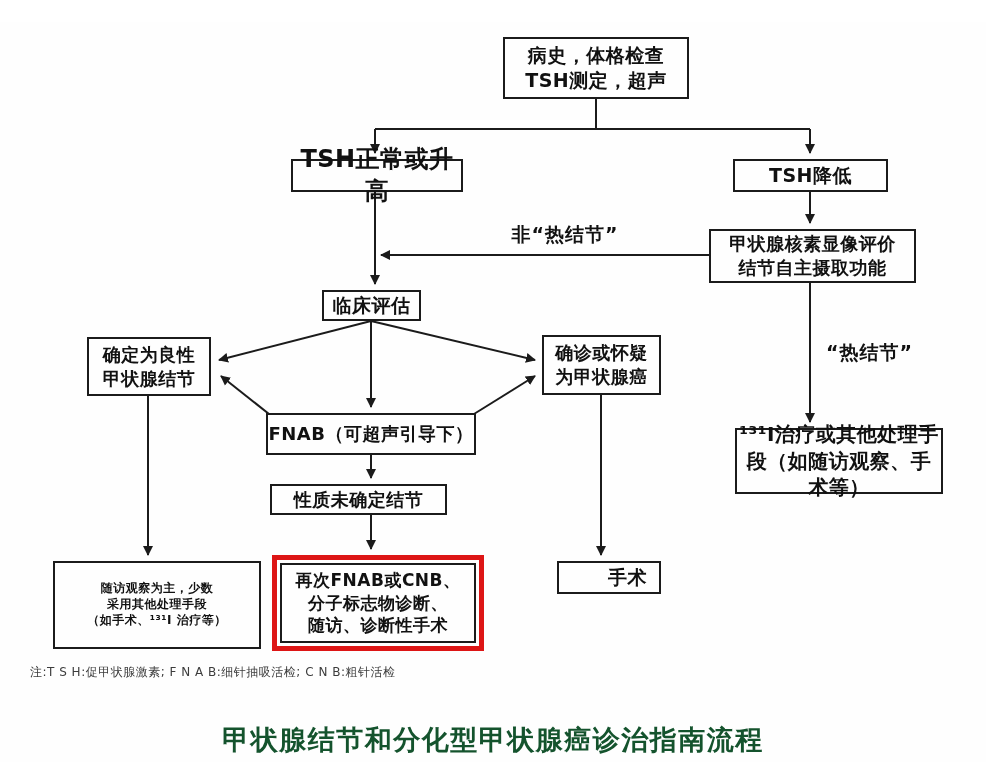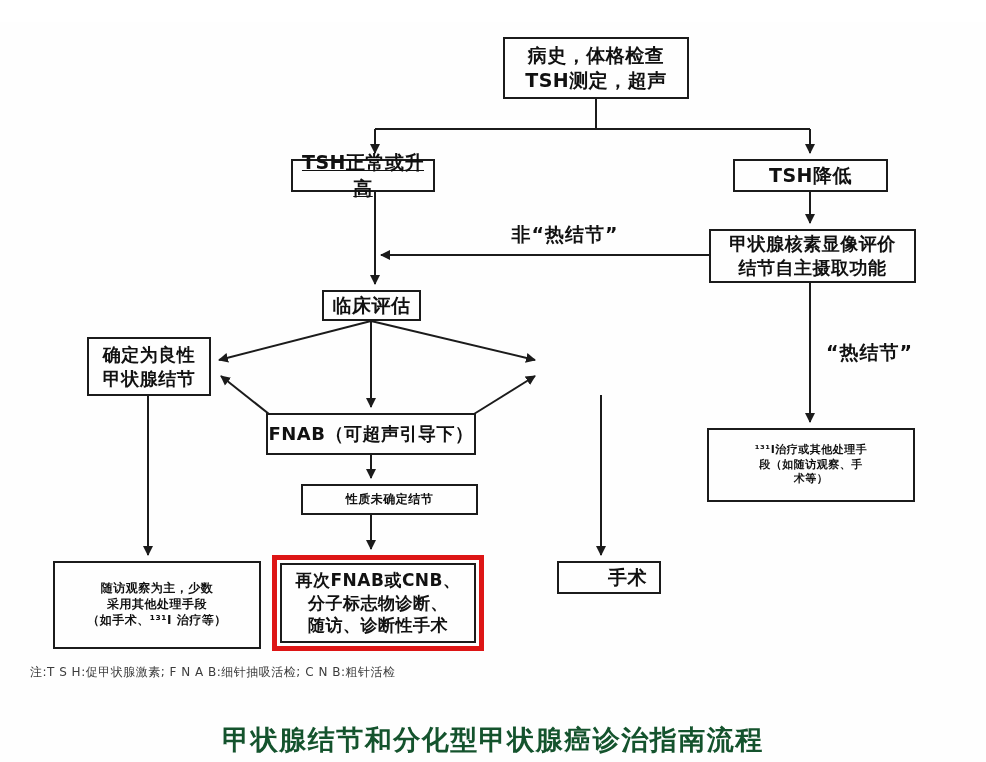--- a/index.html
+++ b/index.html
@@ -12,31 +12,31 @@
     position:absolute;box-sizing:border-box;border:2px solid #1b1b1b;background:#fefefe;
     display:flex;align-items:center;justify-content:center;text-align:center;
     font-weight:700;white-space:pre-line;line-height:1.32;letter-spacing:0.5px;
   }
   .edge-label{
     position:absolute;font-weight:700;text-align:center;white-space:nowrap;
     font-size:19px;letter-spacing:1px;
   }
   
   #n-history{left:503px;top:15px;width:186px;height:62px;font-size:19px;}
-  #n-tsh-normal{left:291px;top:137px;width:144px;height:33px;font-size:19px;text-decoration:underline;}
+  #n-tsh-normal{left:291px;top:137px;width:172px;height:33px;font-size:24px;}
   #n-tsh-low{left:733px;top:137px;width:155px;height:33px;font-size:19px;}
   #n-nuclear{left:709px;top:207px;width:207px;height:54px;font-size:18px;}
   #n-clinical{left:322px;top:268px;width:99px;height:31px;font-size:19px;}
   #n-benign{left:87px;top:315px;width:124px;height:59px;font-size:18px;}
   #n-suspect{left:542px;top:313px;width:119px;height:60px;font-size:18px;}
   #n-fnab{left:266px;top:391px;width:210px;height:42px;font-size:18px;}
-  #n-undetermined{left:301px;top:462px;width:177px;height:31px;font-size:12px;}
+  #n-undetermined{left:270px;top:462px;width:177px;height:31px;font-size:18px;}
   #n-followup{left:53px;top:539px;width:208px;height:88px;font-size:12px;}
   #n-surgery{left:557px;top:539px;width:104px;height:33px;font-size:19px;padding-left:37px;}
-  #n-i131{left:707px;top:406px;width:208px;height:74px;font-size:11px;}
+  #n-i131{left:735px;top:406px;width:208px;height:66px;font-size:20px;}
   #red-frame{
     position:absolute;left:272px;top:533px;width:212px;height:96px;box-sizing:border-box;
     border:5px solid #dd1515;padding:3px;background:#fefefe;
   }
   #n-repeat{
     position:static;width:100%;height:100%;border:2px solid #1b1b1b;box-sizing:border-box;
     display:flex;align-items:center;justify-content:center;text-align:center;
     font-weight:700;white-space:pre-line;line-height:1.35;font-size:17px;letter-spacing:0.5px;
   }
   #lbl-not-hot{left:480px;top:200px;width:170px;}
@@ -84,20 +84,22 @@
 
   <div class="node" id="n-history">病史，体格检查
 TSH测定，超声</div>
   <div class="node" id="n-tsh-normal">TSH正常或升高</div>
   <div class="node" id="n-tsh-low">TSH降低</div>
   <div class="node" id="n-nuclear">甲状腺核素显像评价
 结节自主摄取功能</div>
   <div class="node" id="n-clinical">临床评估</div>
   <div class="node" id="n-benign">确定为良性
 甲状腺结节</div>
+  <div class="node" id="n-suspect">确诊或怀疑
+为甲状腺癌</div>
   <div class="node" id="n-fnab">FNAB（可超声引导下）</div>
   <div class="node" id="n-undetermined">性质未确定结节</div>
   <div class="node" id="n-followup">随访观察为主，少数
 采用其他处理手段
 （如手术、¹³¹I 治疗等）</div>
 
   <div id="red-frame">
     <div id="n-repeat">再次FNAB或CNB、
 分子标志物诊断、
 随访、诊断性手术</div>

